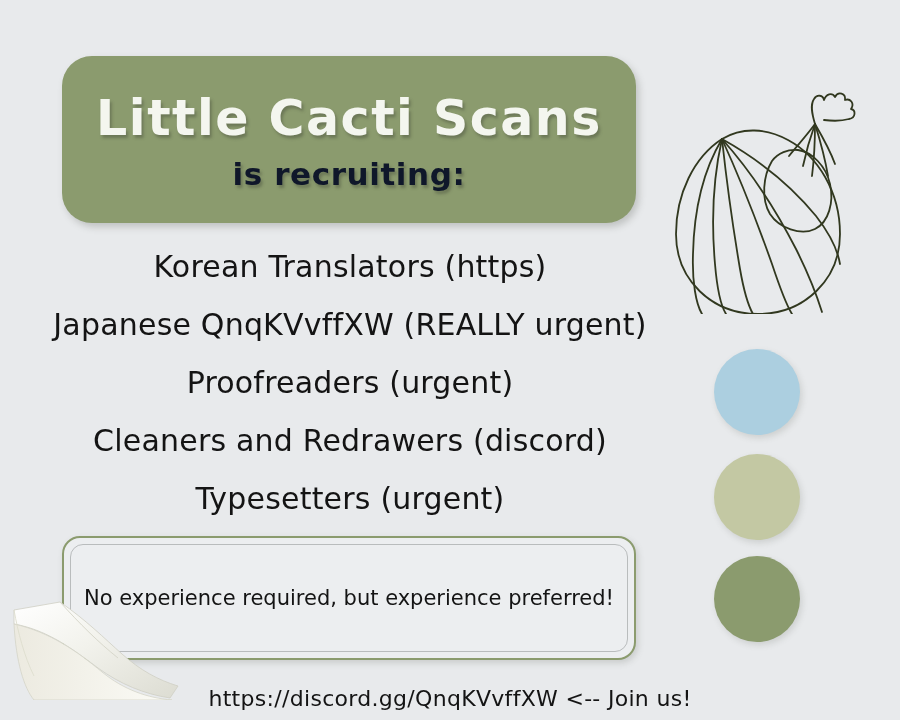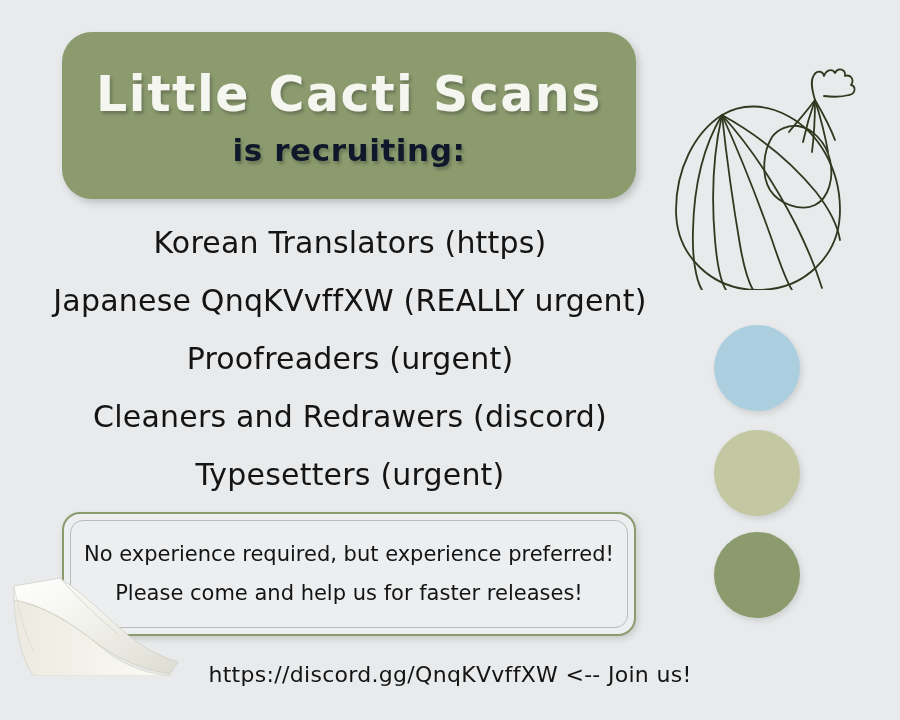--- a/index.html
+++ b/index.html
@@ -12,20 +12,21 @@
     background: #e8eaec;
     font-family: "DejaVu Sans", sans-serif;
     overflow: hidden;
     position: relative;
   }
   #poster {
     position: absolute;
     inset: 0;
     width: 900px;
     height: 568px;
+    margin-top: 24px;
   }
 
   
   #header-banner {
     position: absolute;
     left: 62px;
     top: 32px;
     width: 574px;
     height: 167px;
     background: #8b9b6e;
@@ -166,21 +167,20 @@
     <div class="role-item">Korean Translators (https)</div>
     <div class="role-item">Japanese QnqKVvffXW (REALLY urgent)</div>
     <div class="role-item">Proofreaders (urgent)</div>
     <div class="role-item">Cleaners and Redrawers (discord)</div>
     <div class="role-item">Typesetters (urgent)</div>
   </div>
 
   <div id="note-box">
     <div id="note-inner">
       <div class="note-line">No experience required, but experience preferred!</div>
-      <div class="note-line">Please come and help us for faster releases!</div>
     </div>
   </div>
 
   <div id="discord-link">https://discord.gg/QnqKVvffXW &lt;-- Join us!</div>
 
   <svg id="cactus-illustration" viewBox="0 0 220 250">
     <g fill="none" stroke="#31381f" stroke-width="1.8" stroke-linecap="round" stroke-linejoin="round">
 
       <path d="M112 97 C103 112, 101 135, 110 150 C119 164, 141 172, 155 165 C169 158, 174 138, 170 120 C166 102, 152 88, 138 86 C128 85, 118 89, 112 97 Z"></path>
       <path d="M155 60 C150 74, 146 88, 143 102"></path>

